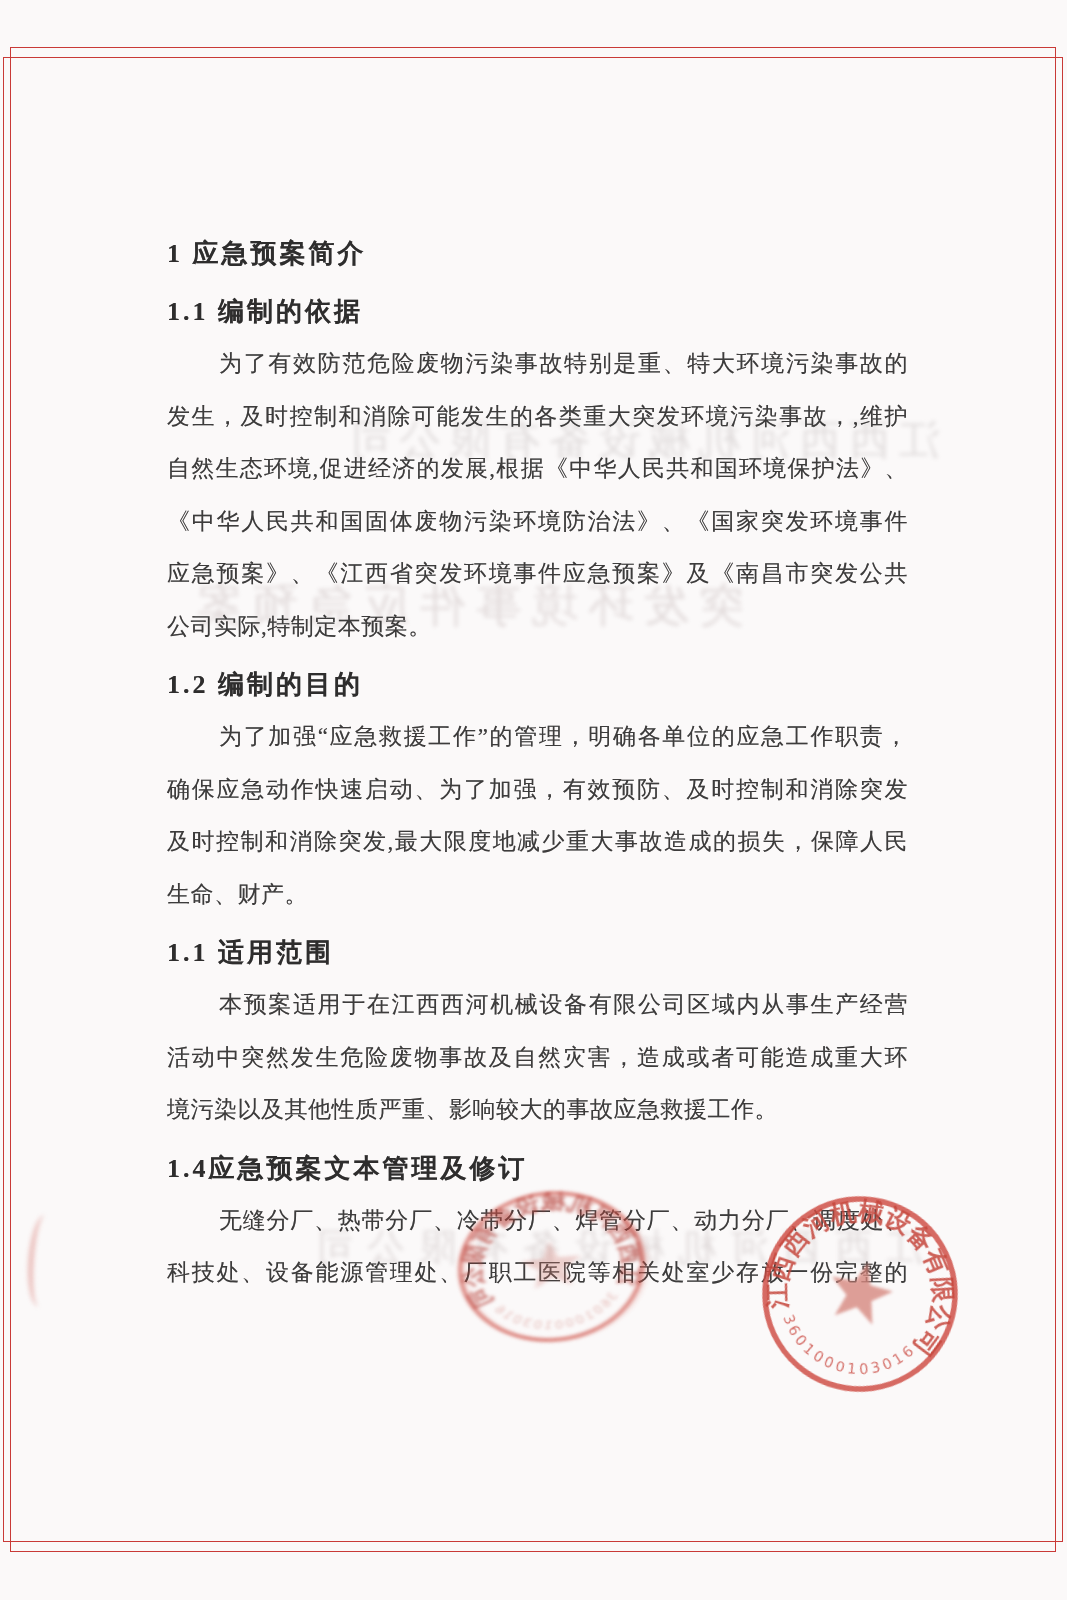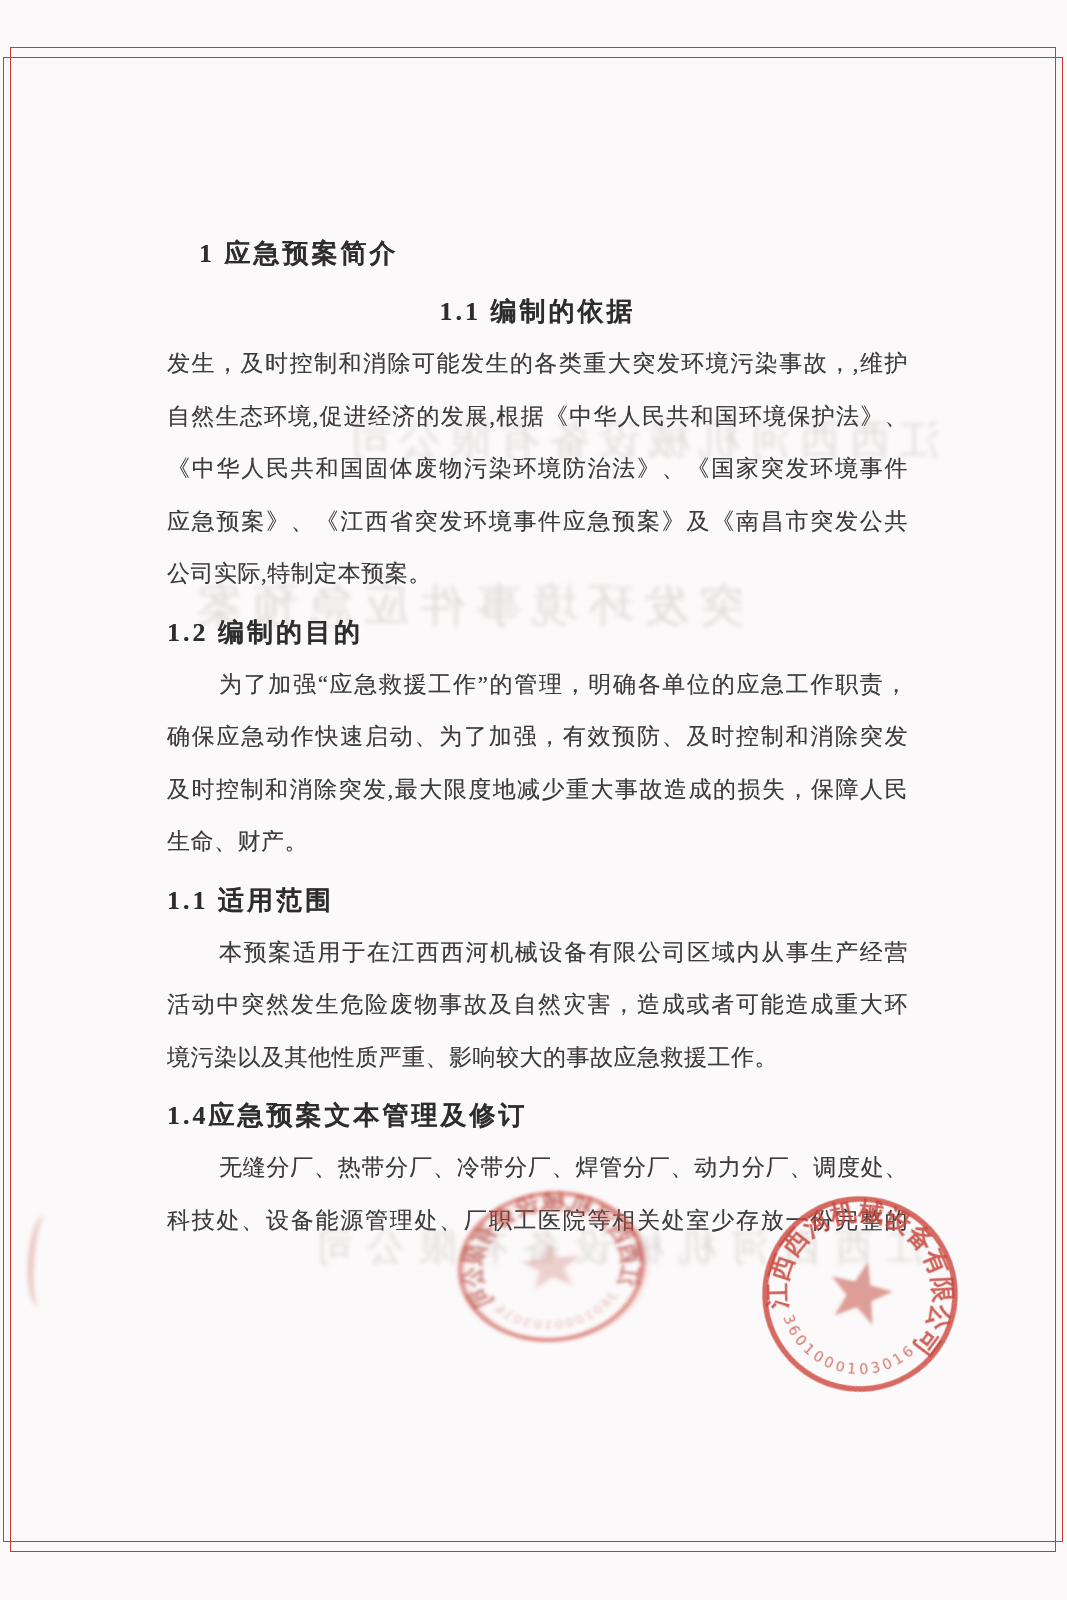--- a/index.html
+++ b/index.html
@@ -24,22 +24,22 @@
   
   .content{
     position:absolute;left:167px;top:236px;width:741px;
     color:#3f3e3e;
   }
   .sec-heading{
     font-size:26px;font-weight:bold;line-height:36px;
     letter-spacing:3px;color:#2e2d2d;margin-top:14px;
     text-shadow:0 0 .6px rgba(46,45,45,.55);
   }
-  .sec-heading:first-child{margin-top:0;margin-left:32px;}
-  .sec-heading:nth-child(2){margin-top:22px;text-align:center;}
+  .sec-heading:first-child{margin-top:0;}
+  .sec-heading:nth-child(2){margin-top:22px;}
   .para{margin-top:8px;}
   .line{
     font-size:23px;line-height:52.5px;height:52.5px;
     letter-spacing:.5px;color:#3d3c3c;
     text-shadow:0 0 .6px rgba(61,60,60,.45);
   }
   .line.full{text-align:justify;text-align-last:justify;}
   .line.indent{text-indent:52px;}
   
   .bleed{
@@ -70,20 +70,21 @@
   <div class="frame-b"></div>
 
   <div class="bleed bleed-a">江西西河机械设备有限公司</div>
   <div class="bleed bleed-b">突发环境事件应急预案</div>
   <div class="bleed bleed-c">江西西河机械设备有限公司</div>
 
   <div class="content">
       <div class="sec-heading">1 应急预案简介</div>
       <div class="sec-heading">1.1 编制的依据</div>
       <div class="para">
+        <div class="line full indent">为了有效防范危险废物污染事故特别是重、特大环境污染事故的</div>
         <div class="line full">发生，及时控制和消除可能发生的各类重大突发环境污染事故，,维护</div>
         <div class="line full">自然生态环境,促进经济的发展,根据《中华人民共和国环境保护法》、</div>
         <div class="line full">《中华人民共和国固体废物污染环境防治法》、《国家突发环境事件</div>
         <div class="line full">应急预案》、《江西省突发环境事件应急预案》及《南昌市突发公共</div>
         <div class="line">公司实际,特制定本预案。</div>
       </div>
       <div class="sec-heading">1.2 编制的目的</div>
       <div class="para">
         <div class="line full indent">为了加强“应急救援工作”的管理，明确各单位的应急工作职责，</div>
         <div class="line full">确保应急动作快速启动、为了加强，有效预防、及时控制和消除突发</div>

